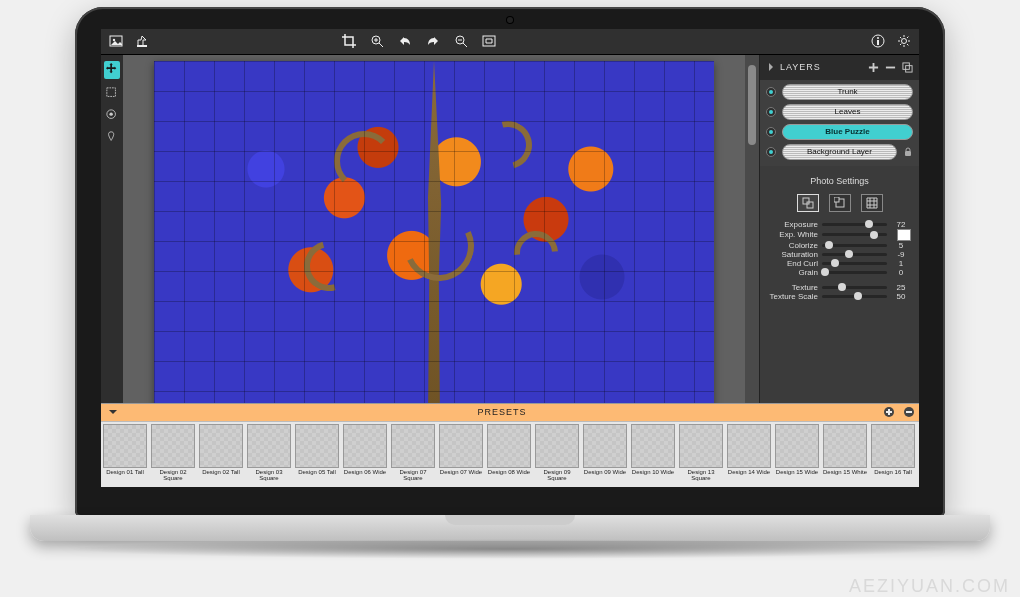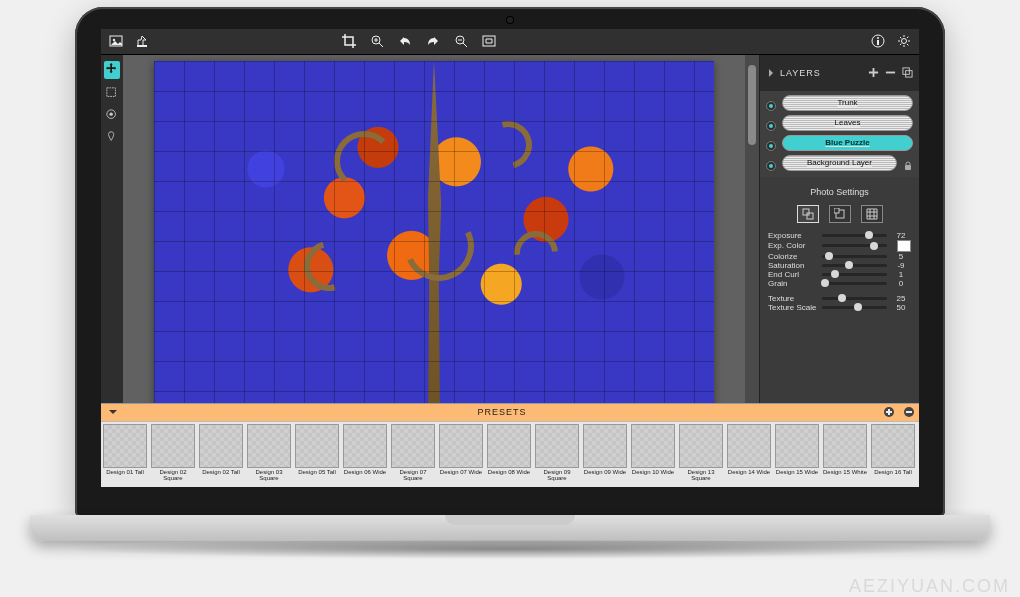--- a/index.html
+++ b/index.html
@@ -110,30 +110,30 @@
   .vscroll {
     width:14px; background:#4a4a4a; position:relative;
   }
   .vscroll .thumb{ position:absolute; top:10px; left:3px; width:8px; height:80px; background:#8a8a8a; border-radius:4px; }
 
   
   .side {
     width: 160px; background:#3a3a3a; display:flex; flex-direction:column; border-left:1px solid #222;
   }
   .panel-hdr{
-    height:36px; background:#2b2b2b; display:flex; align-items:center; padding:0 6px;
+    height:25px; background:#2b2b2b; display:flex; align-items:center; padding:0 6px;
     font-size:9px; letter-spacing:1px; color:#ddd;
   }
   .panel-hdr .chev{ width:10px;height:10px; fill:#aaa; margin-right:4px; }
   .hdr-ico{ width:11px;height:11px; fill:#ccc; margin-left:6px; cursor:pointer; }
   .layers{
     background:#3f3f3f; padding:4px 6px 6px 6px; display:flex; flex-direction:column; gap:4px;
   }
   .layer-row{
-    display:flex; align-items:flex-end; gap:6px;text-decoration:underline;
+    display:flex; align-items:center; gap:6px;
   }
   .vis-dot{ width:10px; height:10px; border:1px solid #777; border-radius:50%; background:#2e2e2e; cursor:pointer; flex-shrink:0; }
   .vis-dot.active::after{ content:""; display:block; width:4px;height:4px;border-radius:50%;background:#41cfd0; margin:2px auto;}
   .layer-pill{
     flex:1; height:16px; border-radius:9px; font-size:8px; color:#111;
     display:flex; align-items:center; justify-content:center;
     background-image: repeating-linear-gradient(0deg, rgba(255,255,255,.9), rgba(255,255,255,.9) 1px, rgba(200,200,200,.9) 1px, rgba(200,200,200,.9) 2px);
     border:1px solid #999;
     cursor:pointer;
   }
@@ -157,21 +157,21 @@
     width:22px; height:18px; border:1px solid #888; display:flex;align-items:center;justify-content:center;
     cursor:pointer; background:#333;
   }
   .mode-box svg{ width:12px;height:12px; fill:#ccc; }
   .mode-box.sel{ border-color:#ddd; background:#444; }
 
   .slider-row{
     display:grid; grid-template-columns: 50px 1fr 20px; align-items:center; gap:4px;
     font-size:8px; color:#ddd;
   }
-  .slider-row .lbl{ text-align:left; white-space:nowrap; }
+  .slider-row .lbl{ text-align:right; white-space:nowrap; }
   .slider-track{
     height:3px; background:#262626; border-radius:2px; position:relative;
   }
   .slider-thumb{
     position:absolute; top:50%; width:8px; height:8px; border-radius:50%;
     background:#d8d8d8; transform:translate(-50%,-50%);
   }
   .swatch{ width:14px; height:12px; background:#fff; border:1px solid #888; justify-self:end; }
   .val{ text-align:center; }
 
@@ -362,21 +362,21 @@
             </div>
             <div id="sliders">
                 <div class="slider-row">
                   <div class="lbl">Exposure</div>
                   <div class="slider-track">
                     <div class="slider-thumb" style="left: 72%;"></div>
                   </div>
                   <div class="val">72</div>
                 </div>
                 <div class="slider-row">
-                  <div class="lbl">Exp. Color</div>
+                  <div class="lbl">Exp. White</div>
                   <div class="slider-track">
                     <div class="slider-thumb" style="left: 80%;"></div>
                   </div>
                   <div class="swatch" style="background: rgb(255, 255, 255);"></div>
                 </div>
                 <div class="slider-row">
                   <div class="lbl">Colorize</div>
                   <div class="slider-track">
                     <div class="slider-thumb" style="left: 10%;"></div>
                   </div>

